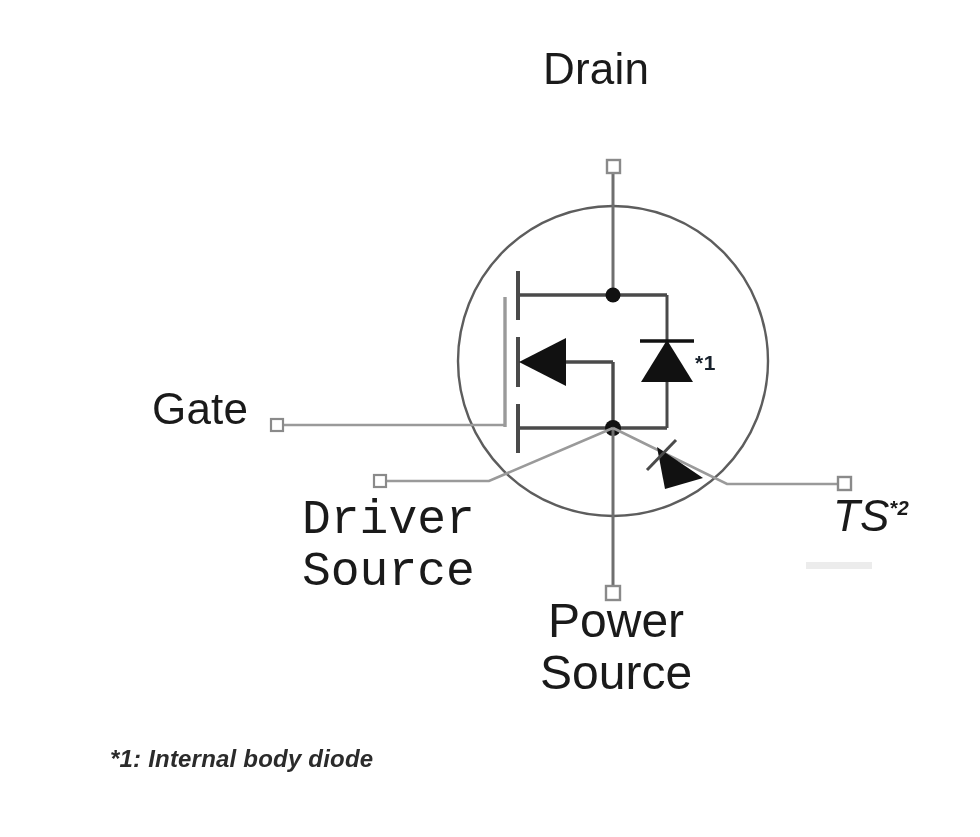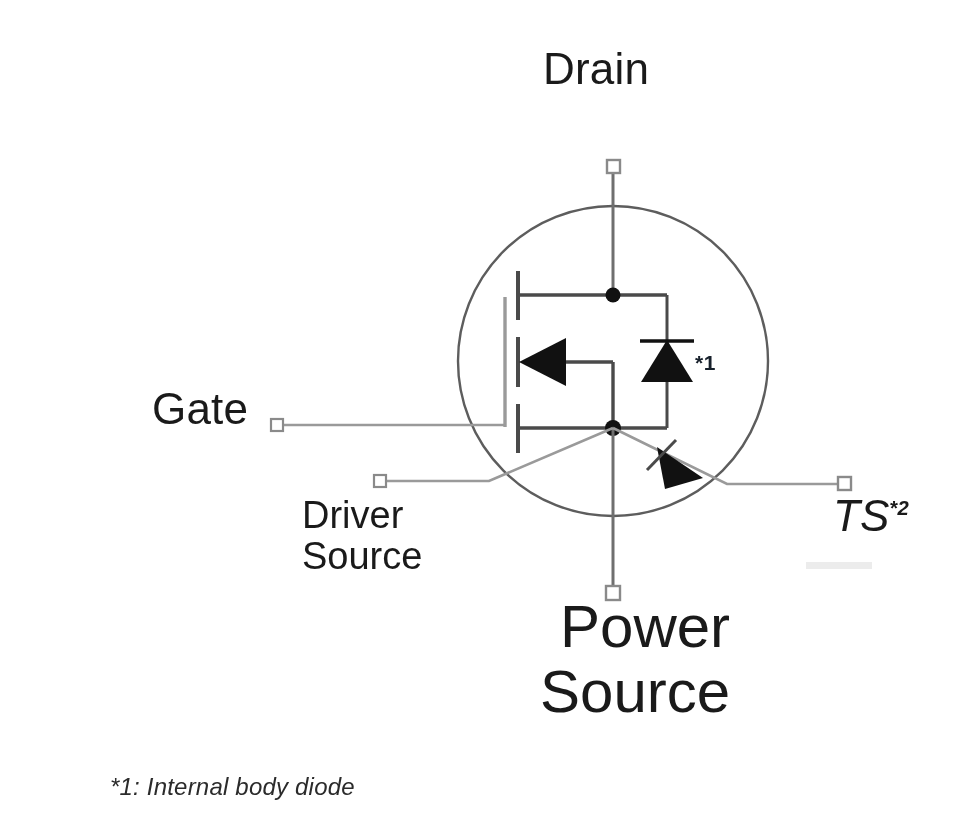--- a/index.html
+++ b/index.html
@@ -30,38 +30,37 @@
   .lbl {
     position: absolute;
     color: #1a1a1a;
     font-family: "Liberation Sans", sans-serif;
     font-weight: 400;
     white-space: nowrap;
     line-height: 1.08;
   }
   .lbl-drain   { left: 543px; top: 45px;  font-size: 44px; letter-spacing: 0.2px; }
   .lbl-gate    { left: 152px; top: 385px; font-size: 44px; letter-spacing: 0.2px; }
-  .lbl-driver  { left: 302px; top: 495px; font-size: 38px; text-align: left; }
-  .lbl-power   { left: 540px; top: 595px; font-size: 60px; text-align: right; }
+  .lbl-driver  { left: 302px; top: 495px; font-size: 48px; text-align: left; font-family: Liberation Mono, monospace; }
+  .lbl-power   { left: 540px; top: 595px; font-size: 48px; text-align: center; }
   .lbl-ts      { left: 833px; top: 492px; font-size: 44px; font-style: italic; }
   .lbl-ts sup  { font-size: 0.46em; font-weight: 700; vertical-align: super; letter-spacing: 0.5px; }
   .lbl-star1   { left: 695px; top: 352px; font-size: 21px; font-weight: 700; color: #17202b; letter-spacing: 0.5px; }
   .two-line span { display: block; }
   .footnotes {
     position: absolute;
     left: 110px;
     top: 740px;
     font-family: "Liberation Sans", sans-serif;
     font-style: italic;
-    font-weight: 400;
+    font-weight: 700;
     font-size: 24px;
     color: #2b2b2b;
     line-height: 1.55;
     letter-spacing: 0.2px;
-    margin-top: 28px;
   }
   .footnotes div { white-space: nowrap; }
   .ghost {
     position: absolute;
     background: #e9e9e9;
     opacity: 0.85;
   }
 </style>
 </head>
 <body>

